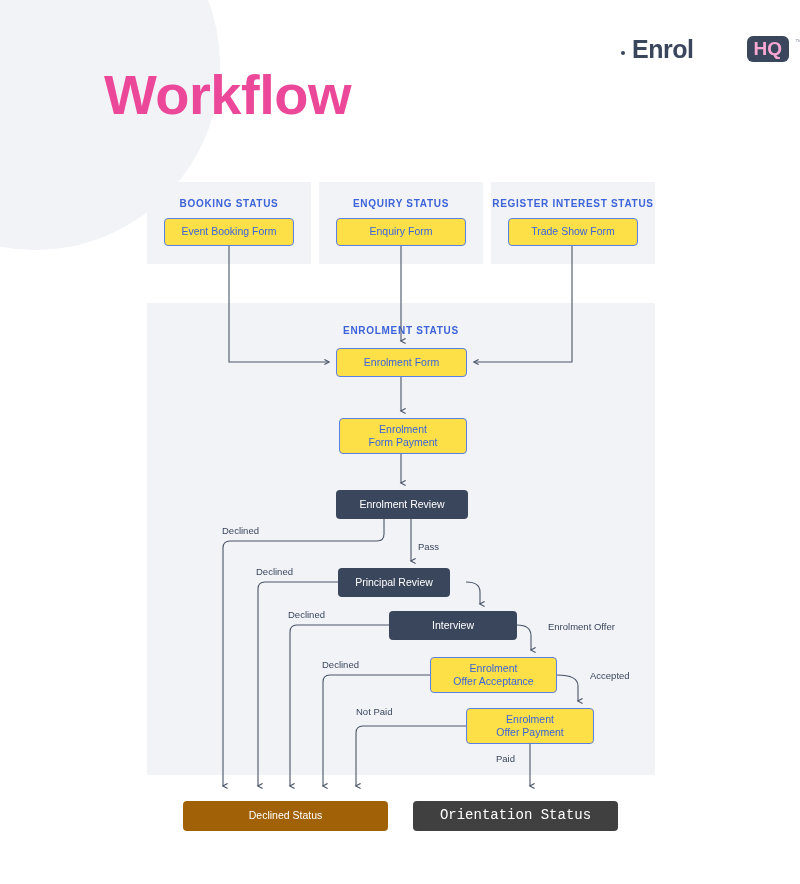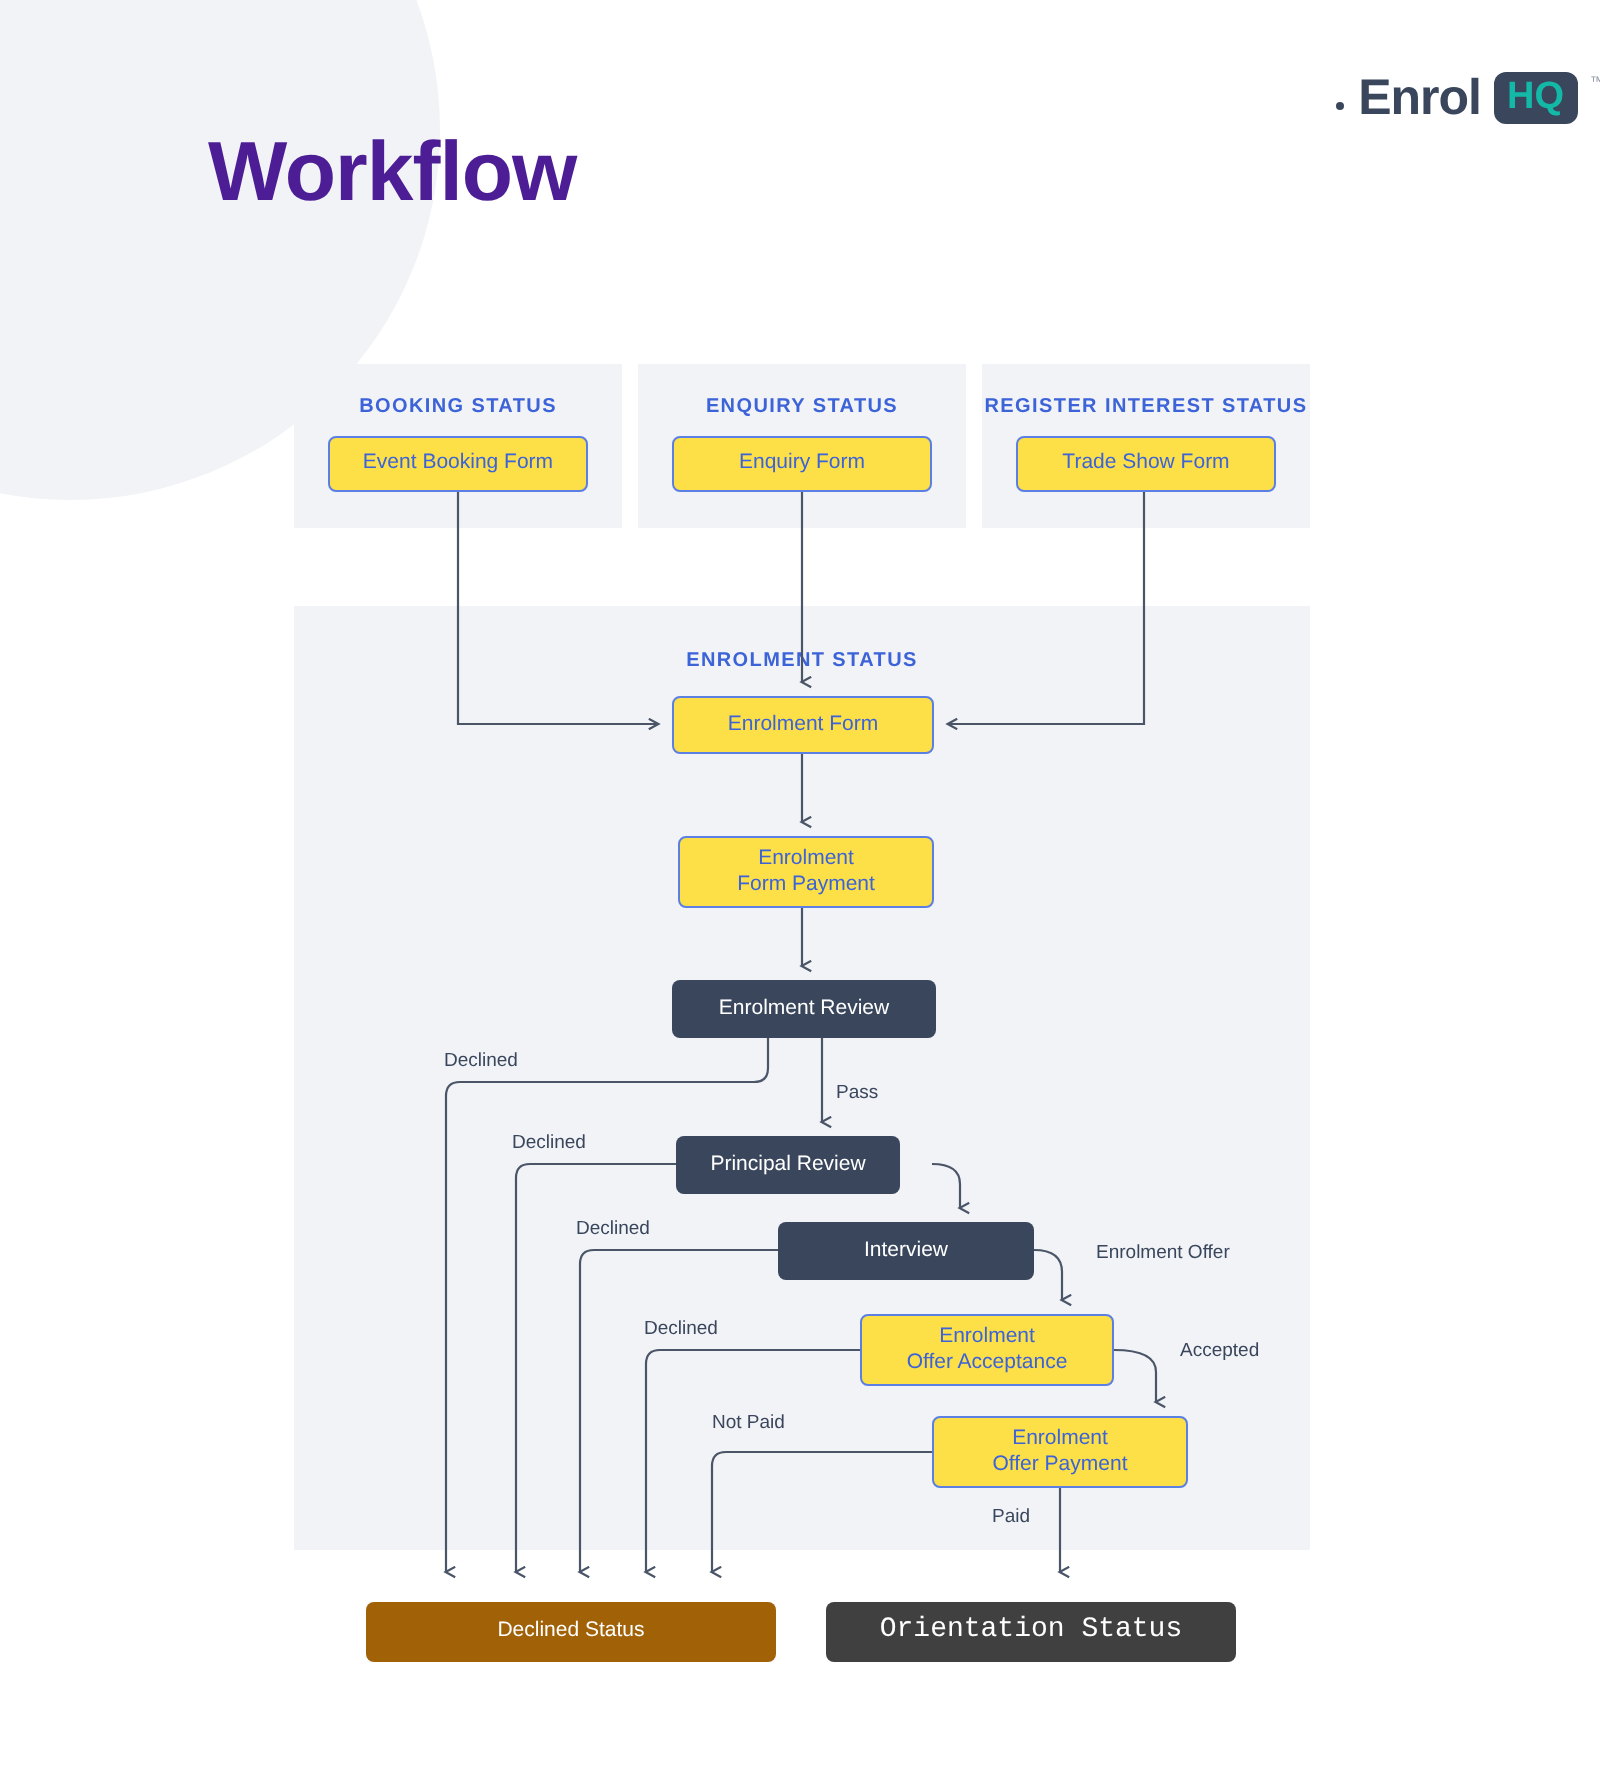--- a/index.html
+++ b/index.html
@@ -28,31 +28,31 @@
   }
   .logo-dot{
     width:4px;height:4px;border-radius:50%;
     background:#39465c;margin-right:1px;margin-top:8px;
   }
   .logo-word{
     font-size:25px;font-weight:bold;color:#39465c;
     letter-spacing:-0.5px;line-height:1;
   }
   .logo-badge{
-    background:#39465c;color:#14b8a6;
+    background:#39465c;color:#f9a8d4;
     font-size:19px;font-weight:bold;
     padding:3px 7px 4px 7px;border-radius:6px;
-    line-height:1;letter-spacing:0px;
+    line-height:1;letter-spacing:0px;margin-left:47px;
   }
   .logo-tm{font-size:7px;color:#8b93a3;align-self:flex-start;margin-top:2px;}
 
   
   .title{
     position:absolute;left:104px;top:62px;
-    font-size:42px;font-weight:bold;color:#4c1d95;
+    font-size:56px;font-weight:bold;color:#ec4899;
     letter-spacing:-0.5px;
   }
   .subtitle{
     position:absolute;left:106px;top:120px;
     font-size:13.5px;font-weight:bold;color:#3c63d8;
     letter-spacing:0.6px;
   }
 
   
   .panel{position:absolute;background:#f2f3f7;}

